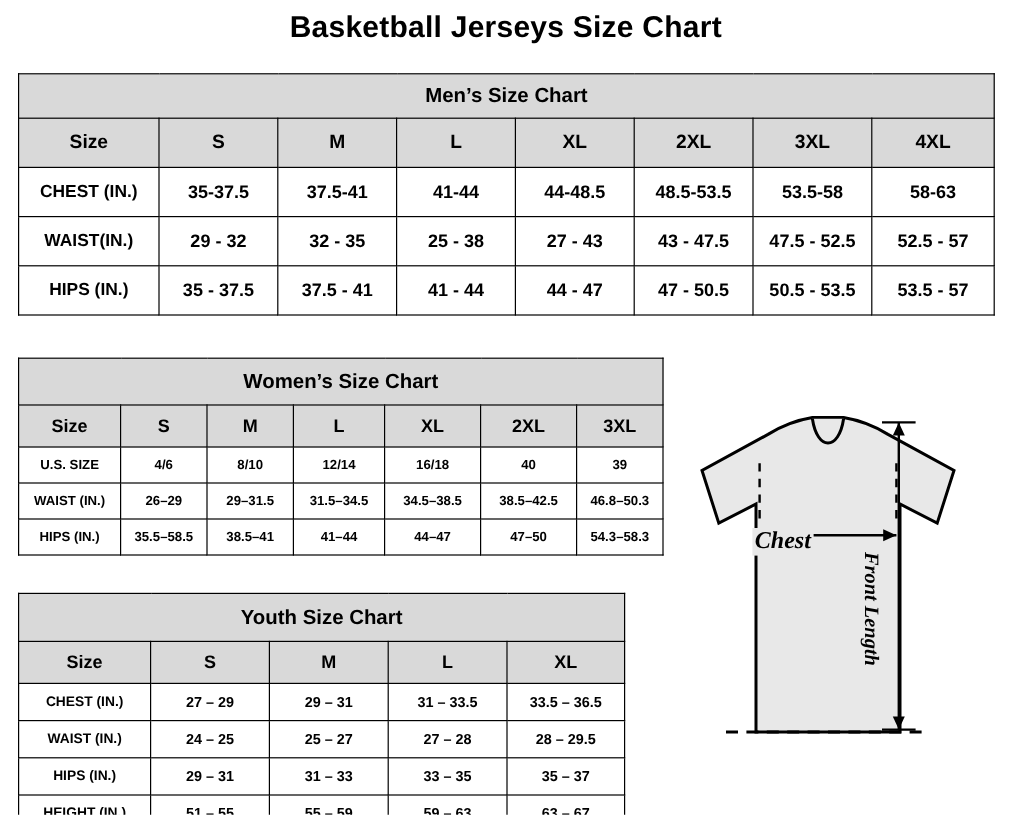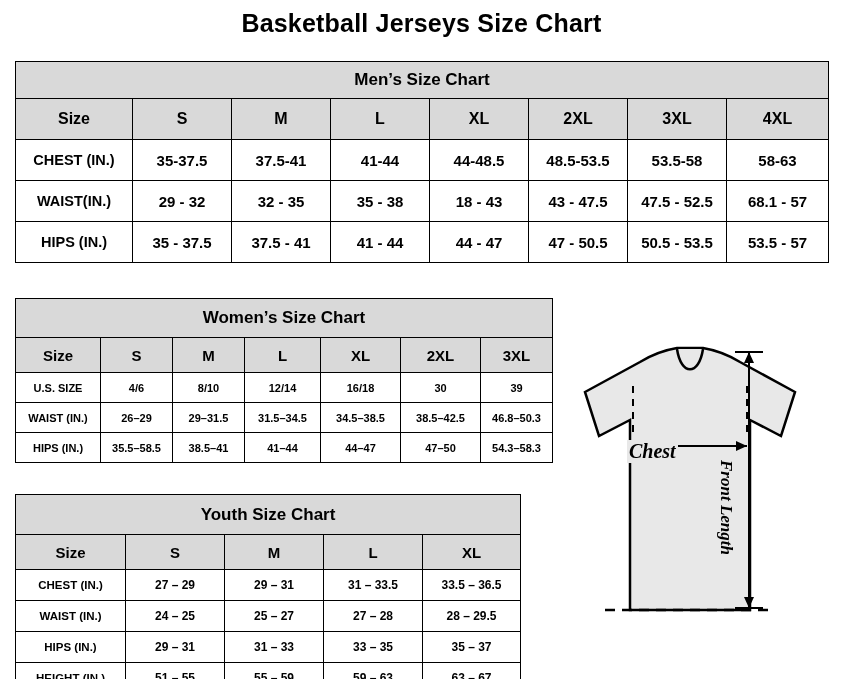--- a/index.html
+++ b/index.html
@@ -148,25 +148,25 @@
       <td>41-44</td>
       <td>44-48.5</td>
       <td>48.5-53.5</td>
       <td>53.5-58</td>
       <td>58-63</td>
     </tr>
     <tr>
       <td class="rowlabel">WAIST(IN.)</td>
       <td>29 - 32</td>
       <td>32 - 35</td>
-      <td>35 - 38</td>
-      <td>18 - 43</td>
+      <td>25 - 38</td>
+      <td>27 - 43</td>
       <td>43 - 47.5</td>
       <td>47.5 - 52.5</td>
-      <td>68.1 - 57</td>
+      <td>52.5 - 57</td>
     </tr>
     <tr>
       <td class="rowlabel">HIPS (IN.)</td>
       <td>35 - 37.5</td>
       <td>37.5 - 41</td>
       <td>41 - 44</td>
       <td>44 - 47</td>
       <td>47 - 50.5</td>
       <td>50.5 - 53.5</td>
       <td>53.5 - 57</td>
@@ -196,21 +196,21 @@
       <td>XL</td>
       <td>2XL</td>
       <td>3XL</td>
     </tr>
     <tr>
       <td class="rowlabel">U.S. SIZE</td>
       <td>4/6</td>
       <td>8/10</td>
       <td>12/14</td>
       <td>16/18</td>
-      <td>30</td>
+      <td>40</td>
       <td>39</td>
     </tr>
     <tr>
       <td class="rowlabel">WAIST  (IN.)</td>
       <td>26–29</td>
       <td>29–31.5</td>
       <td>31.5–34.5</td>
       <td>34.5–38.5</td>
       <td>38.5–42.5</td>
       <td>46.8–50.3</td>

